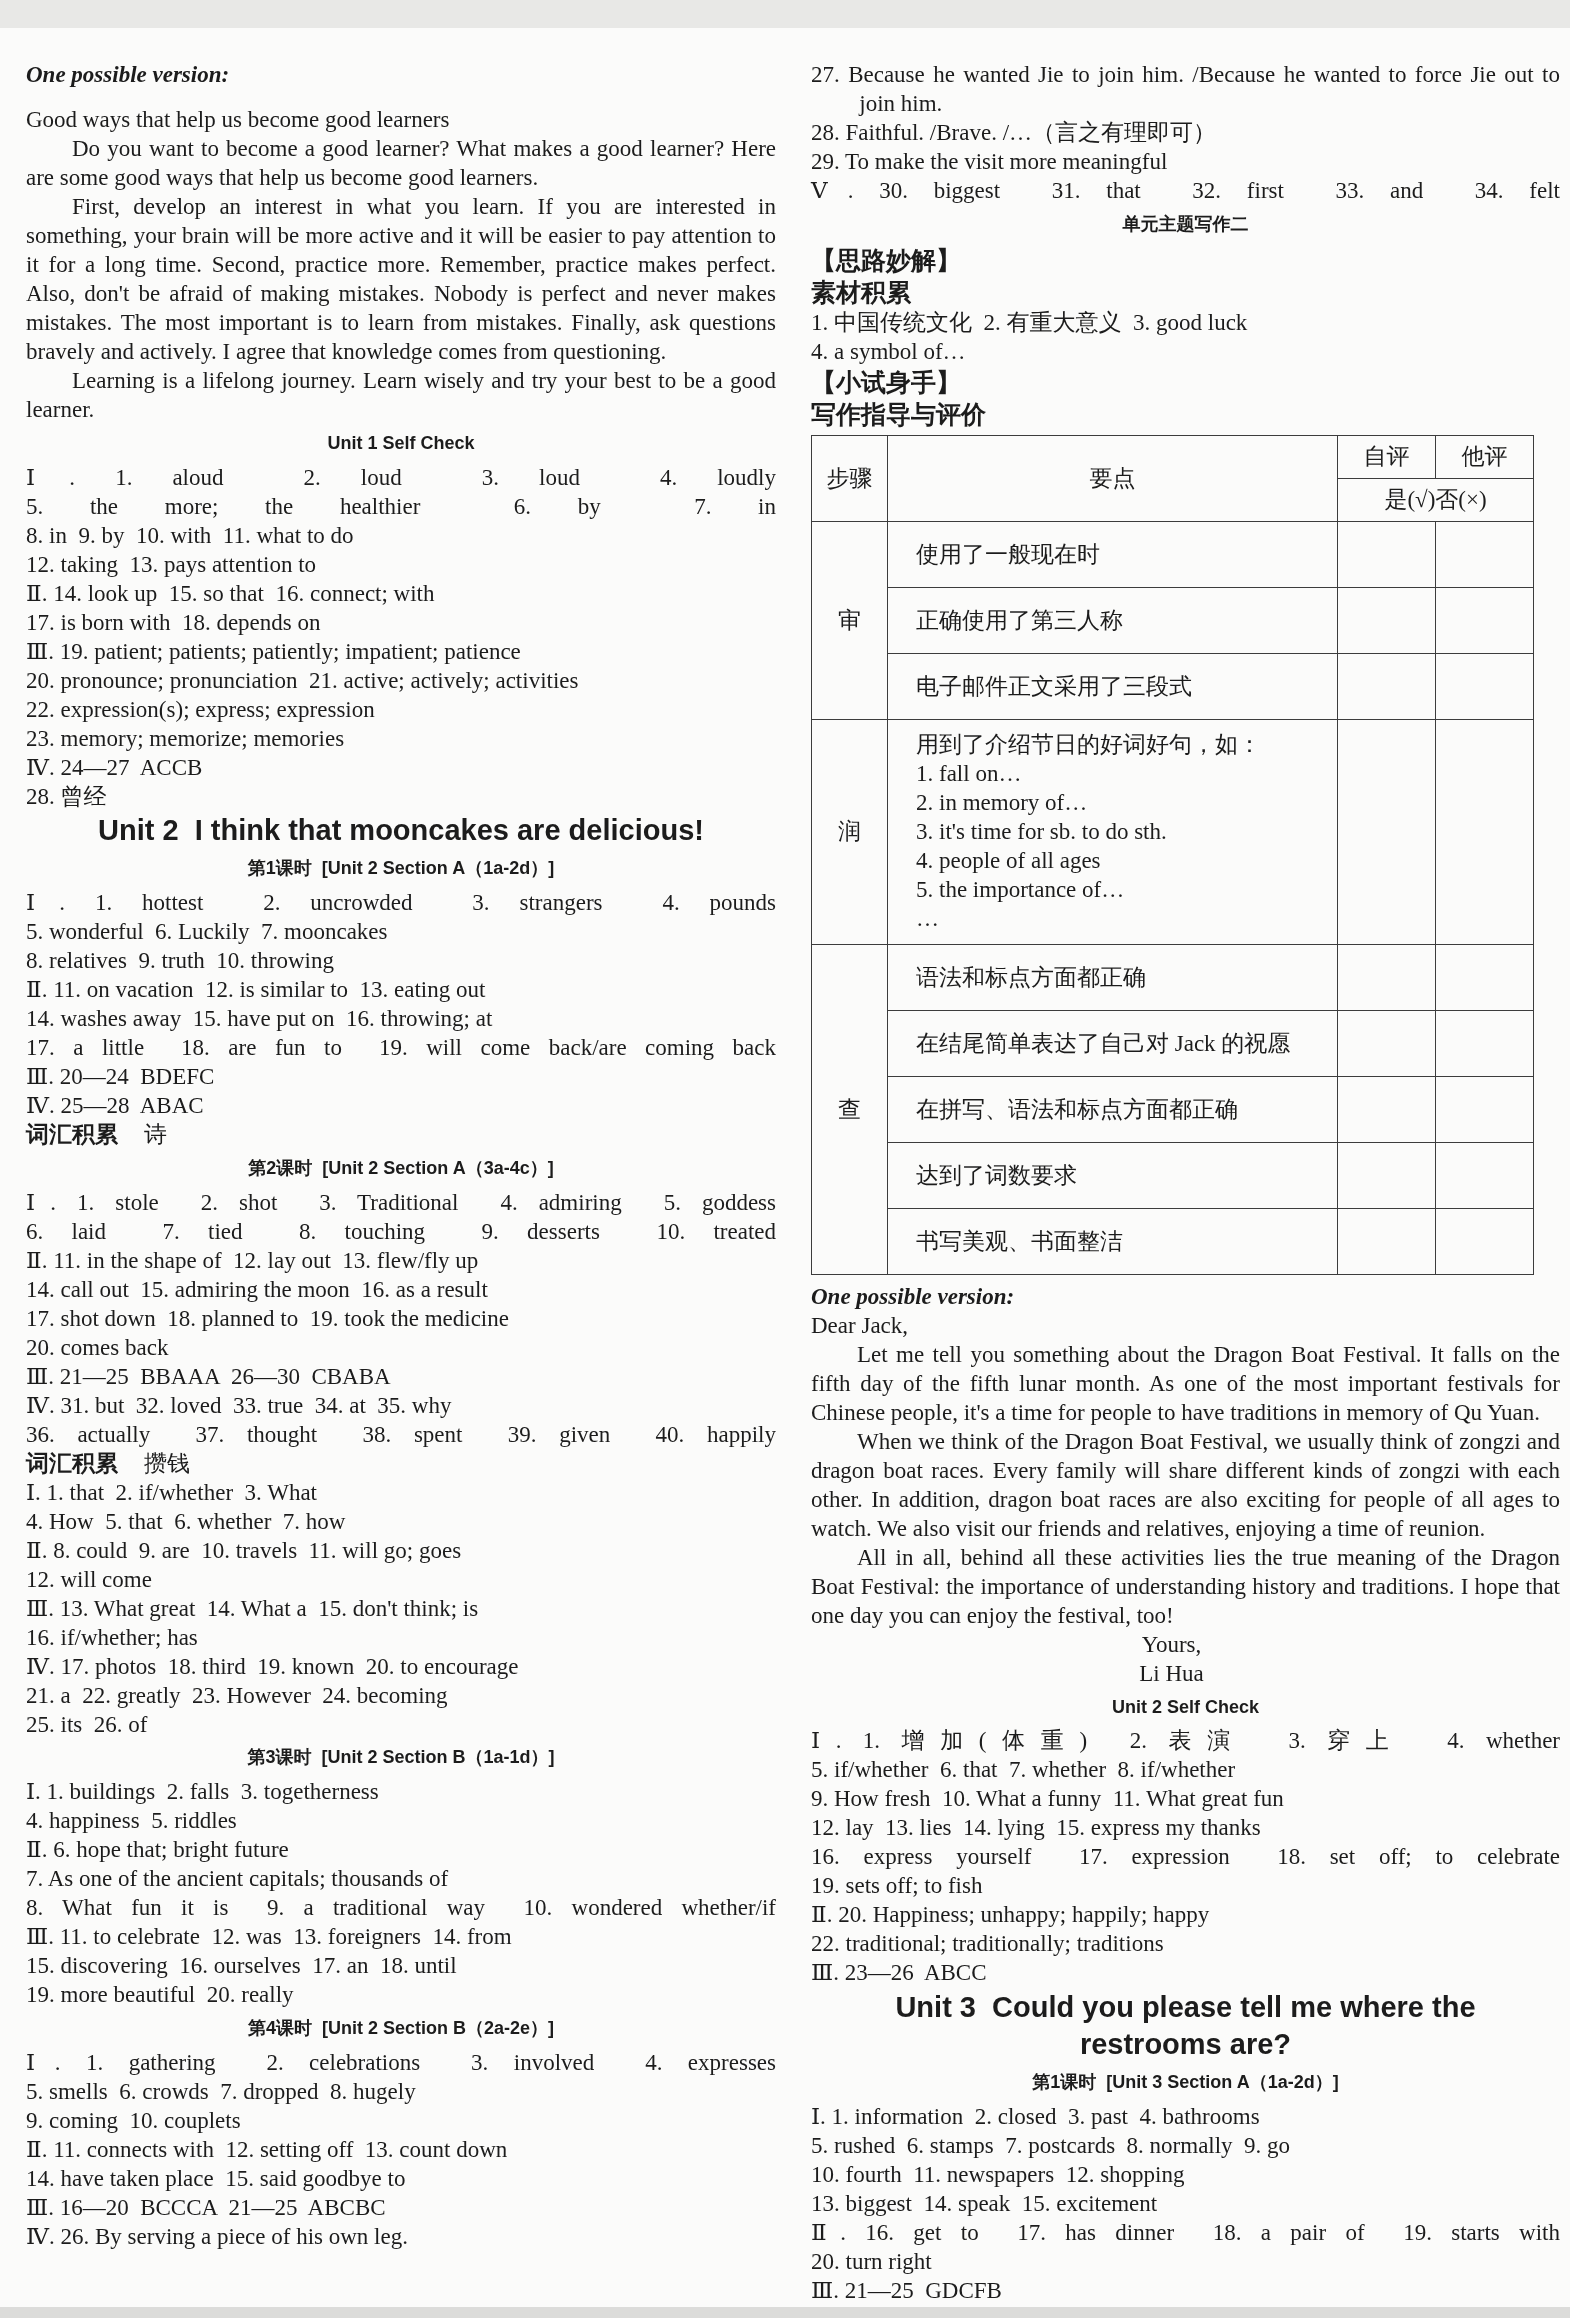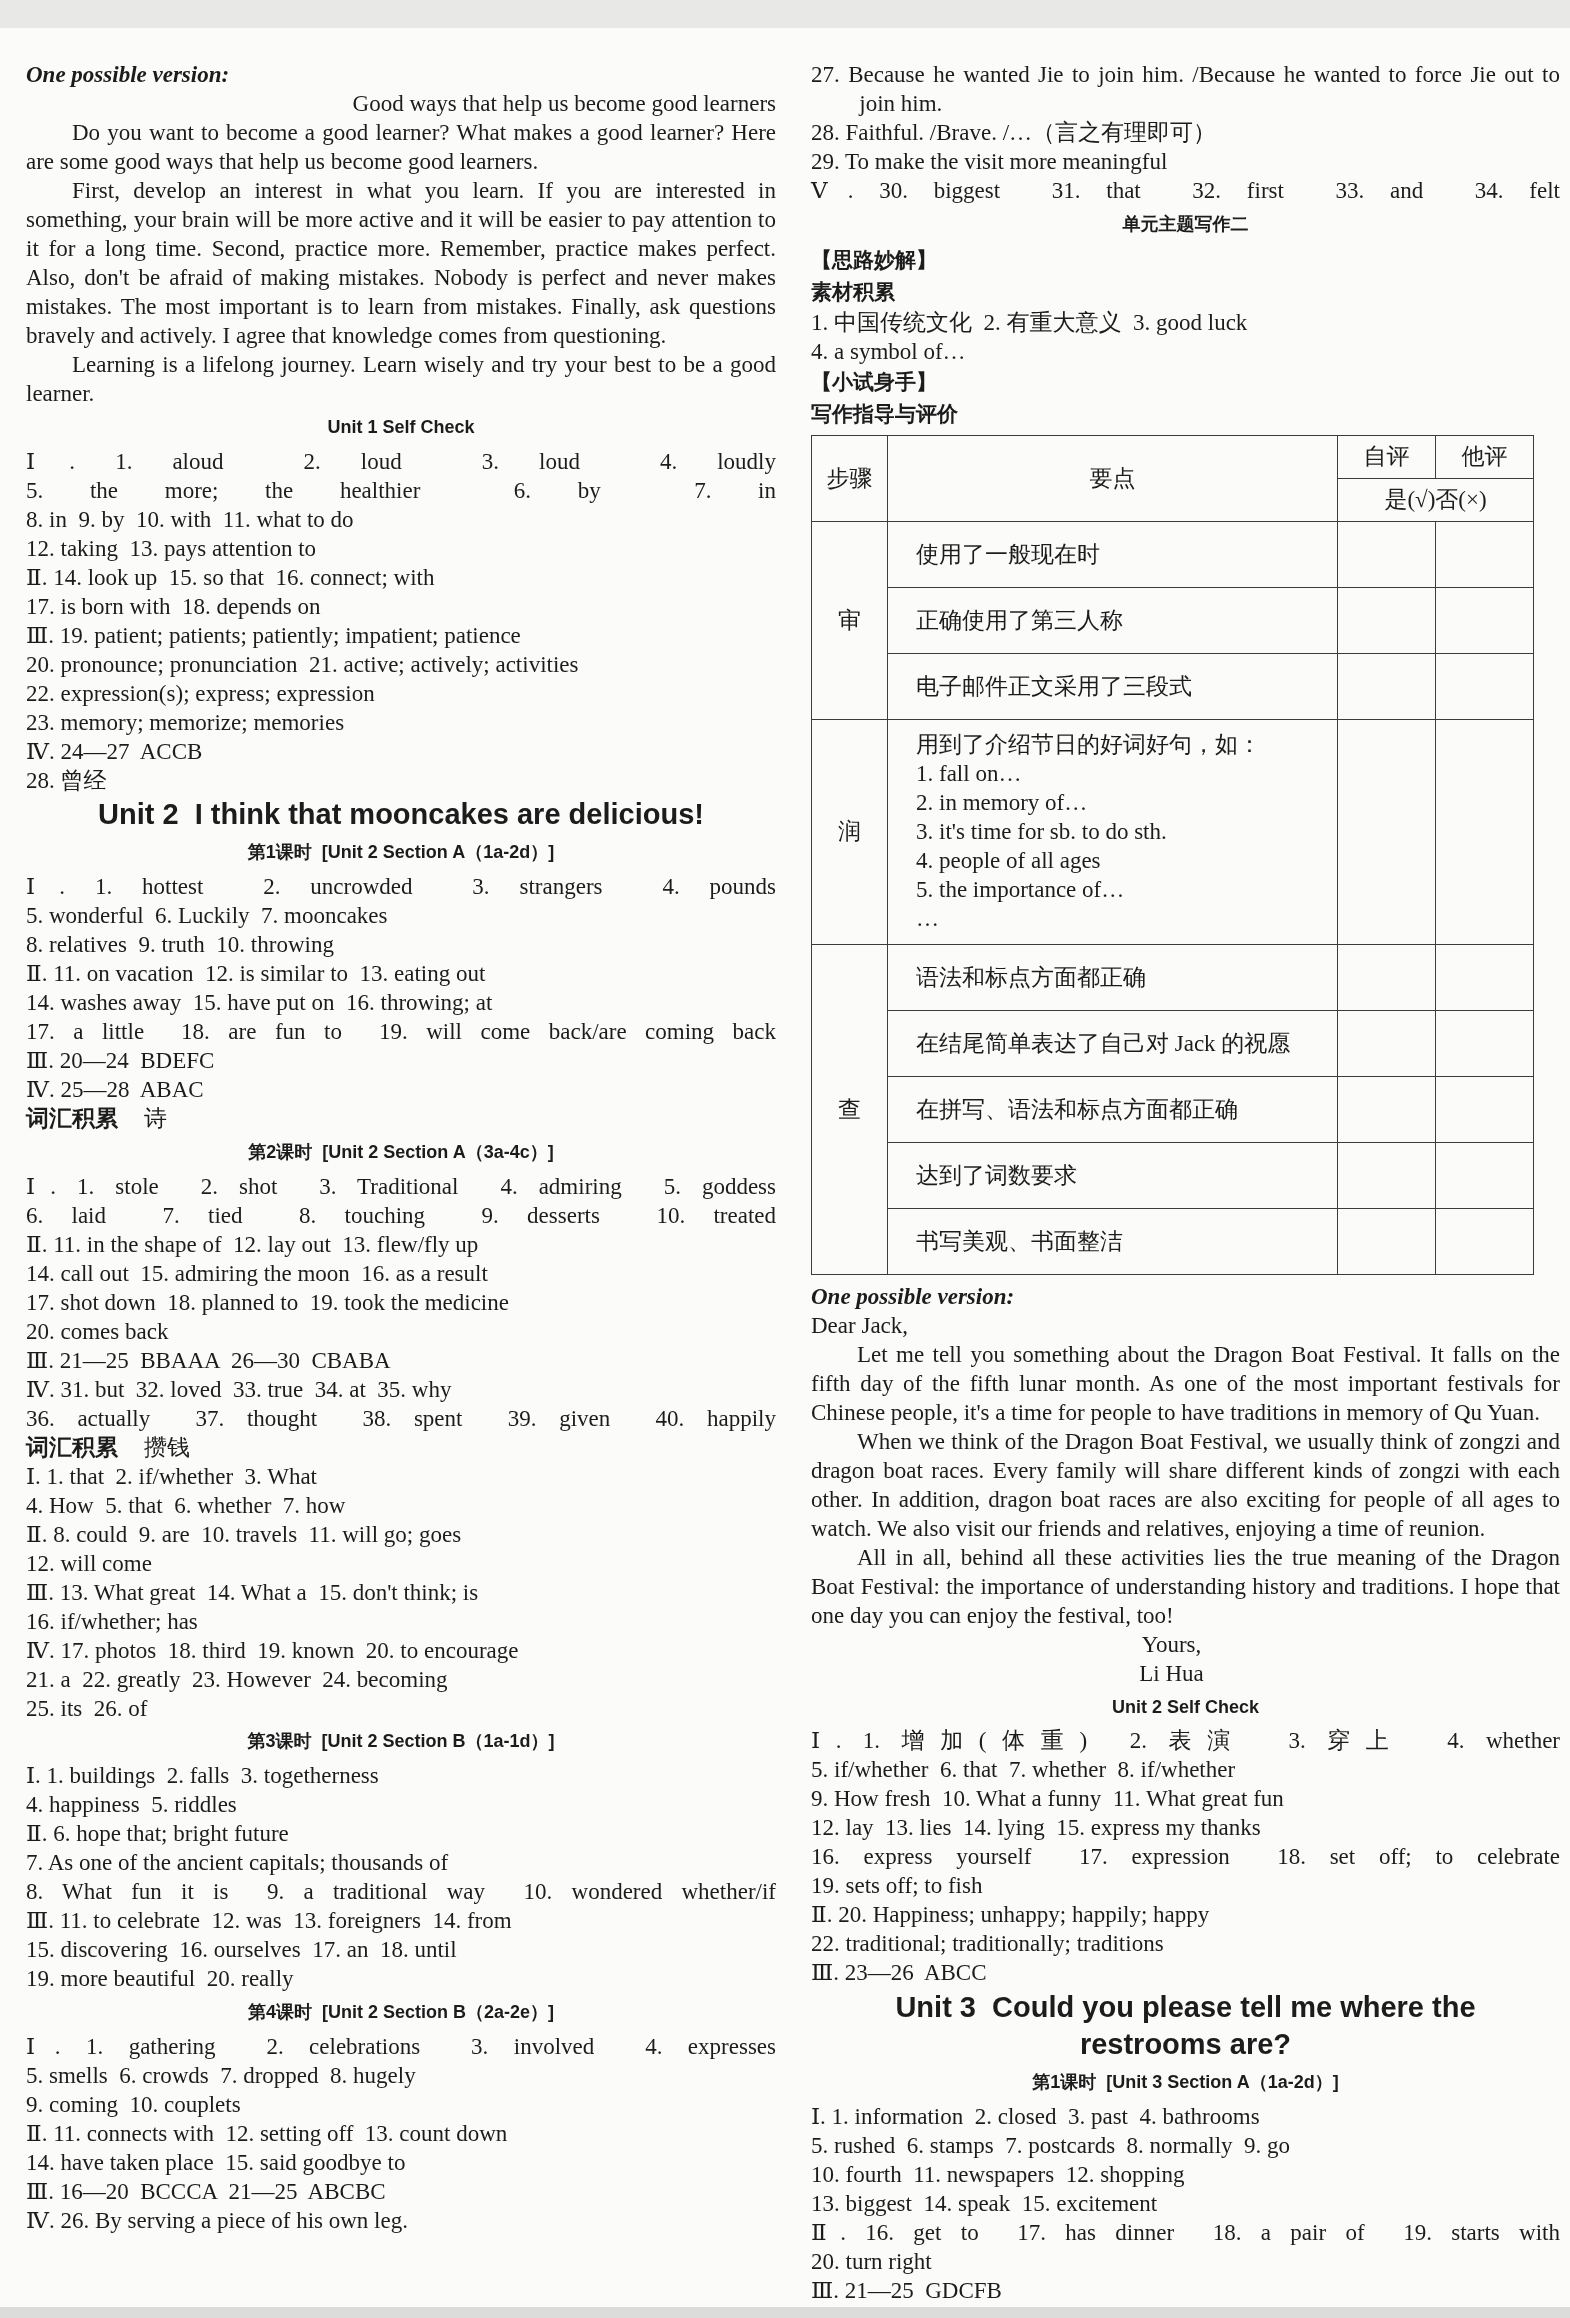--- a/index.html
+++ b/index.html
@@ -11,28 +11,28 @@
     overflow:hidden;
   }
   .band-top{position:absolute;top:0;left:0;width:1571px;height:28px;background:#e8e8e6;}
   .band-bottom{position:absolute;bottom:0;left:0;width:1571px;height:12.3px;background:#dcdcda;}
   .cols{position:absolute;top:60px;left:26px;display:flex;gap:35px;}
   .col{width:750px;}
   .col.rightcol{width:749px;}
   .ln{white-space:pre-wrap;min-height:29px;}
   .spread{text-align:justify;text-align-last:justify;}
   .opv{font-style:italic;font-weight:bold;}
-  .center{text-align:right;}
+  .center{text-align:left;margin-top:16px;}
   .para{text-indent:2em;text-align:justify;}
   .hang{padding-left:2.1em;text-indent:-2.1em;text-align:justify;}
   .h-sans{font-family:"Liberation Sans","DejaVu Sans",sans-serif;font-weight:bold;text-align:center;
           font-size:18px;line-height:35px;margin:1.8px 0;white-space:pre-wrap;}
   .h-big{font-size:29px;line-height:37px;}
   .h-wrap{max-width:624px;margin-left:auto;margin-right:auto;}
-  .bold-ln{font-family:"Liberation Sans","DejaVu Sans",sans-serif;font-weight:bold;font-size:21px;line-height:32px;}
+  .bold-ln{font-family:"Liberation Sans","DejaVu Sans",sans-serif;font-weight:bold;font-size:25px;line-height:32px;}
   .vlabel{font-family:"Liberation Sans","DejaVu Sans",sans-serif;font-weight:bold;margin-right:26px;}
   .r-align{text-align:center;padding-right:28px;}
   .wtable{border-collapse:collapse;width:722px;table-layout:fixed;margin:5.3px 0 7px 0;}
   .wtable td{border:1.8px solid #3c3c3c;vertical-align:middle;}
   .wtable .hc{text-align:center;height:40px;}
   .wtable .gc{text-align:center;}
   .wtable .pc{padding:7px 5.3px 7px 28px;height:51px;line-height:29px;margin-top:37px;}
   .wtable .pc.multi{height:auto;padding-top:10.5px;padding-bottom:10.5px;}
   .wtable .ec{height:51px;}
 </style>

